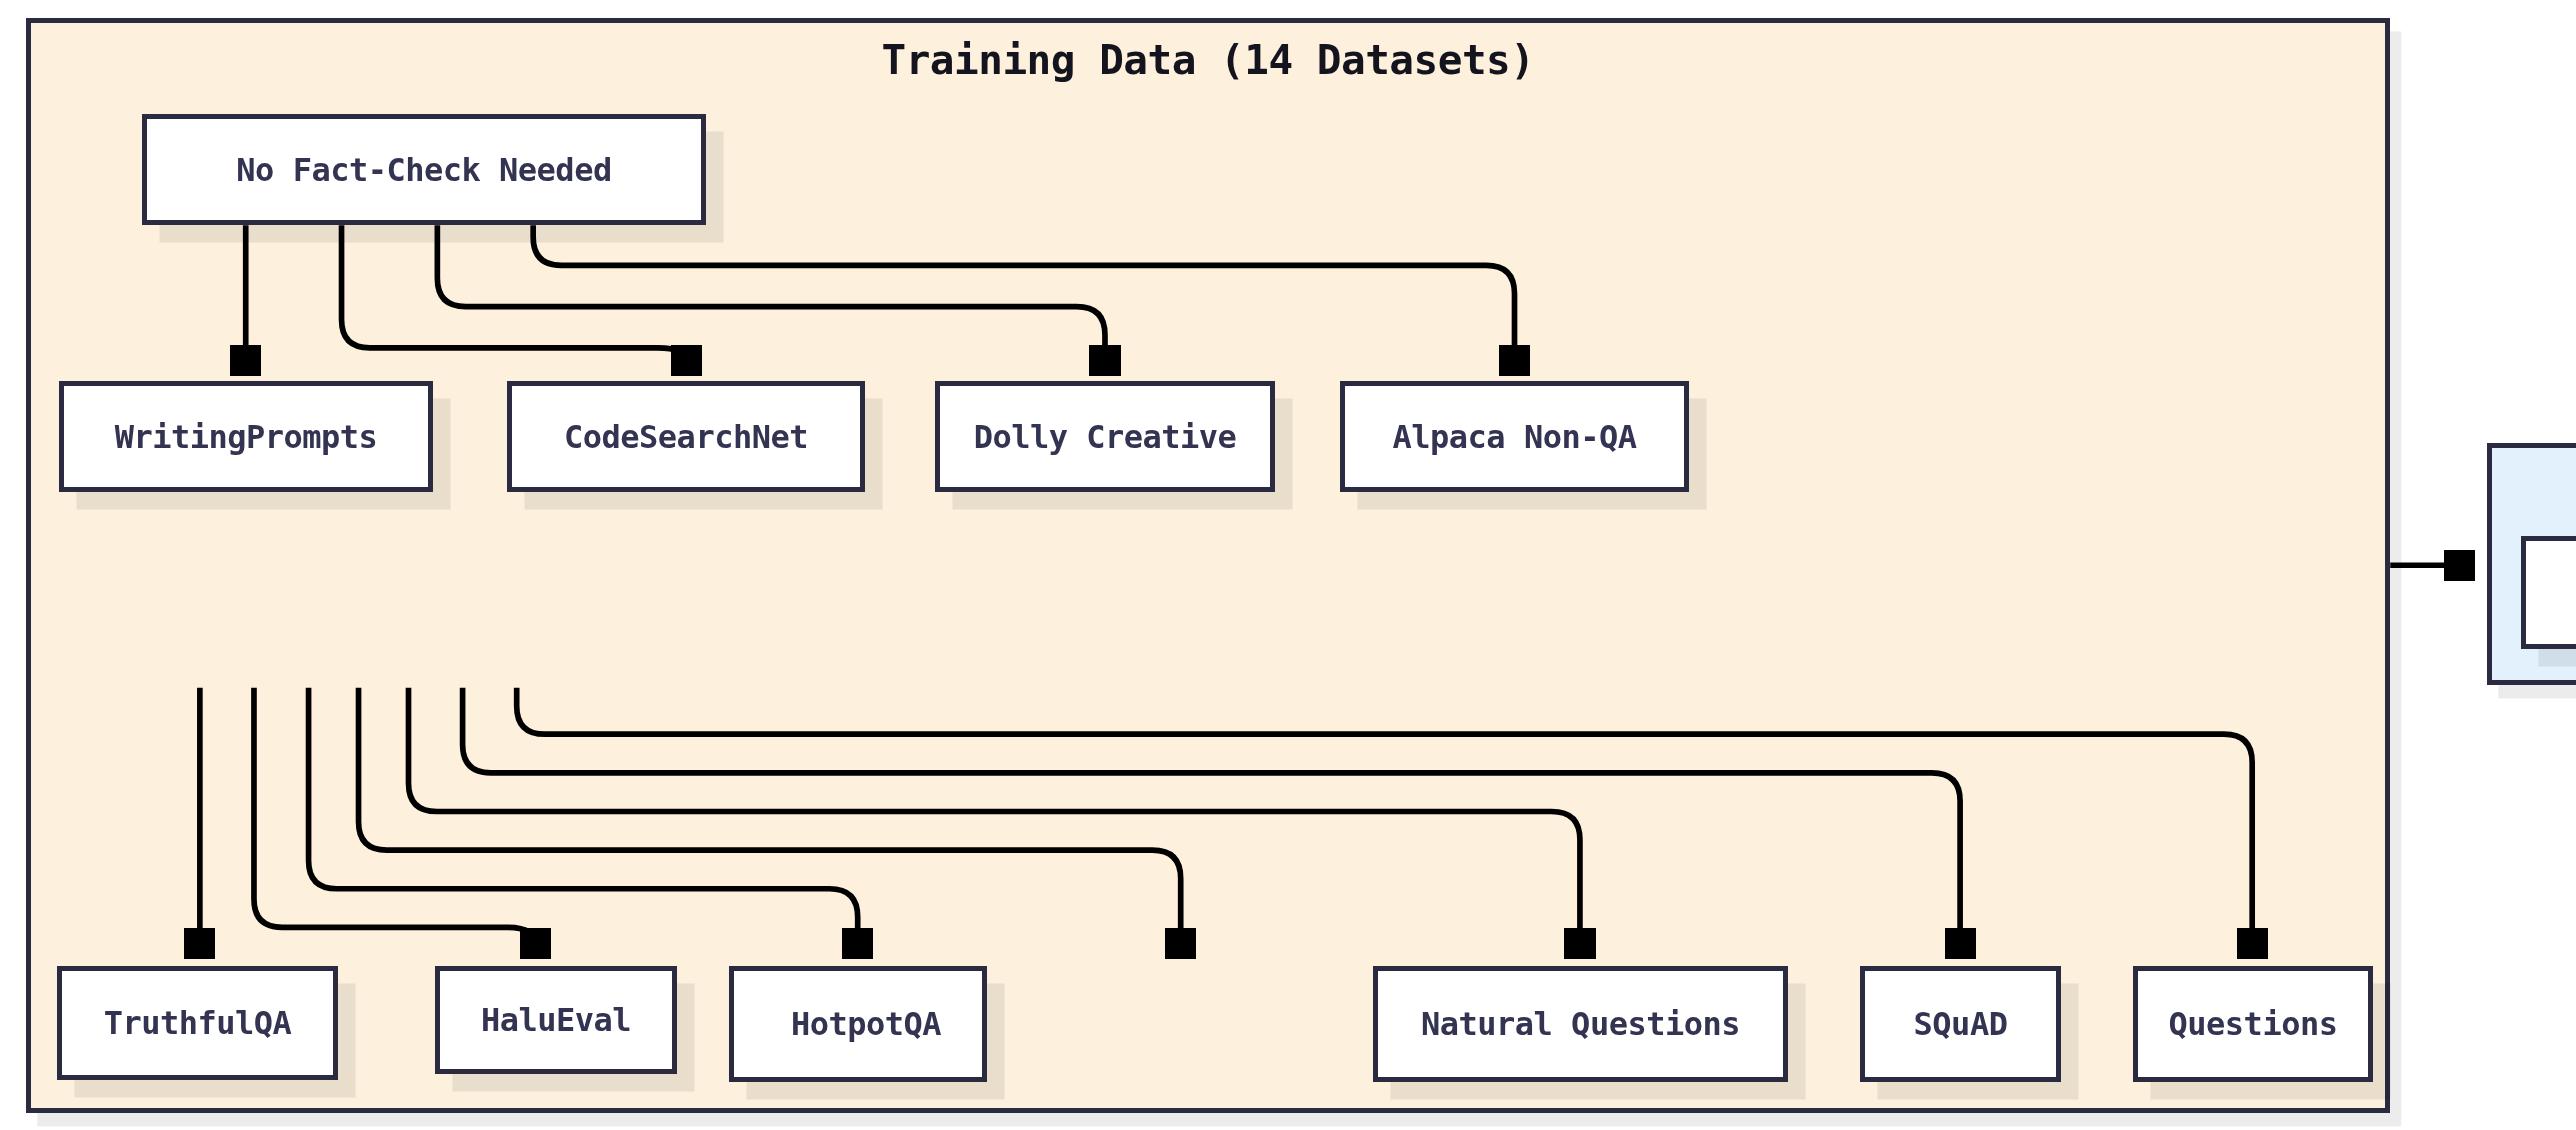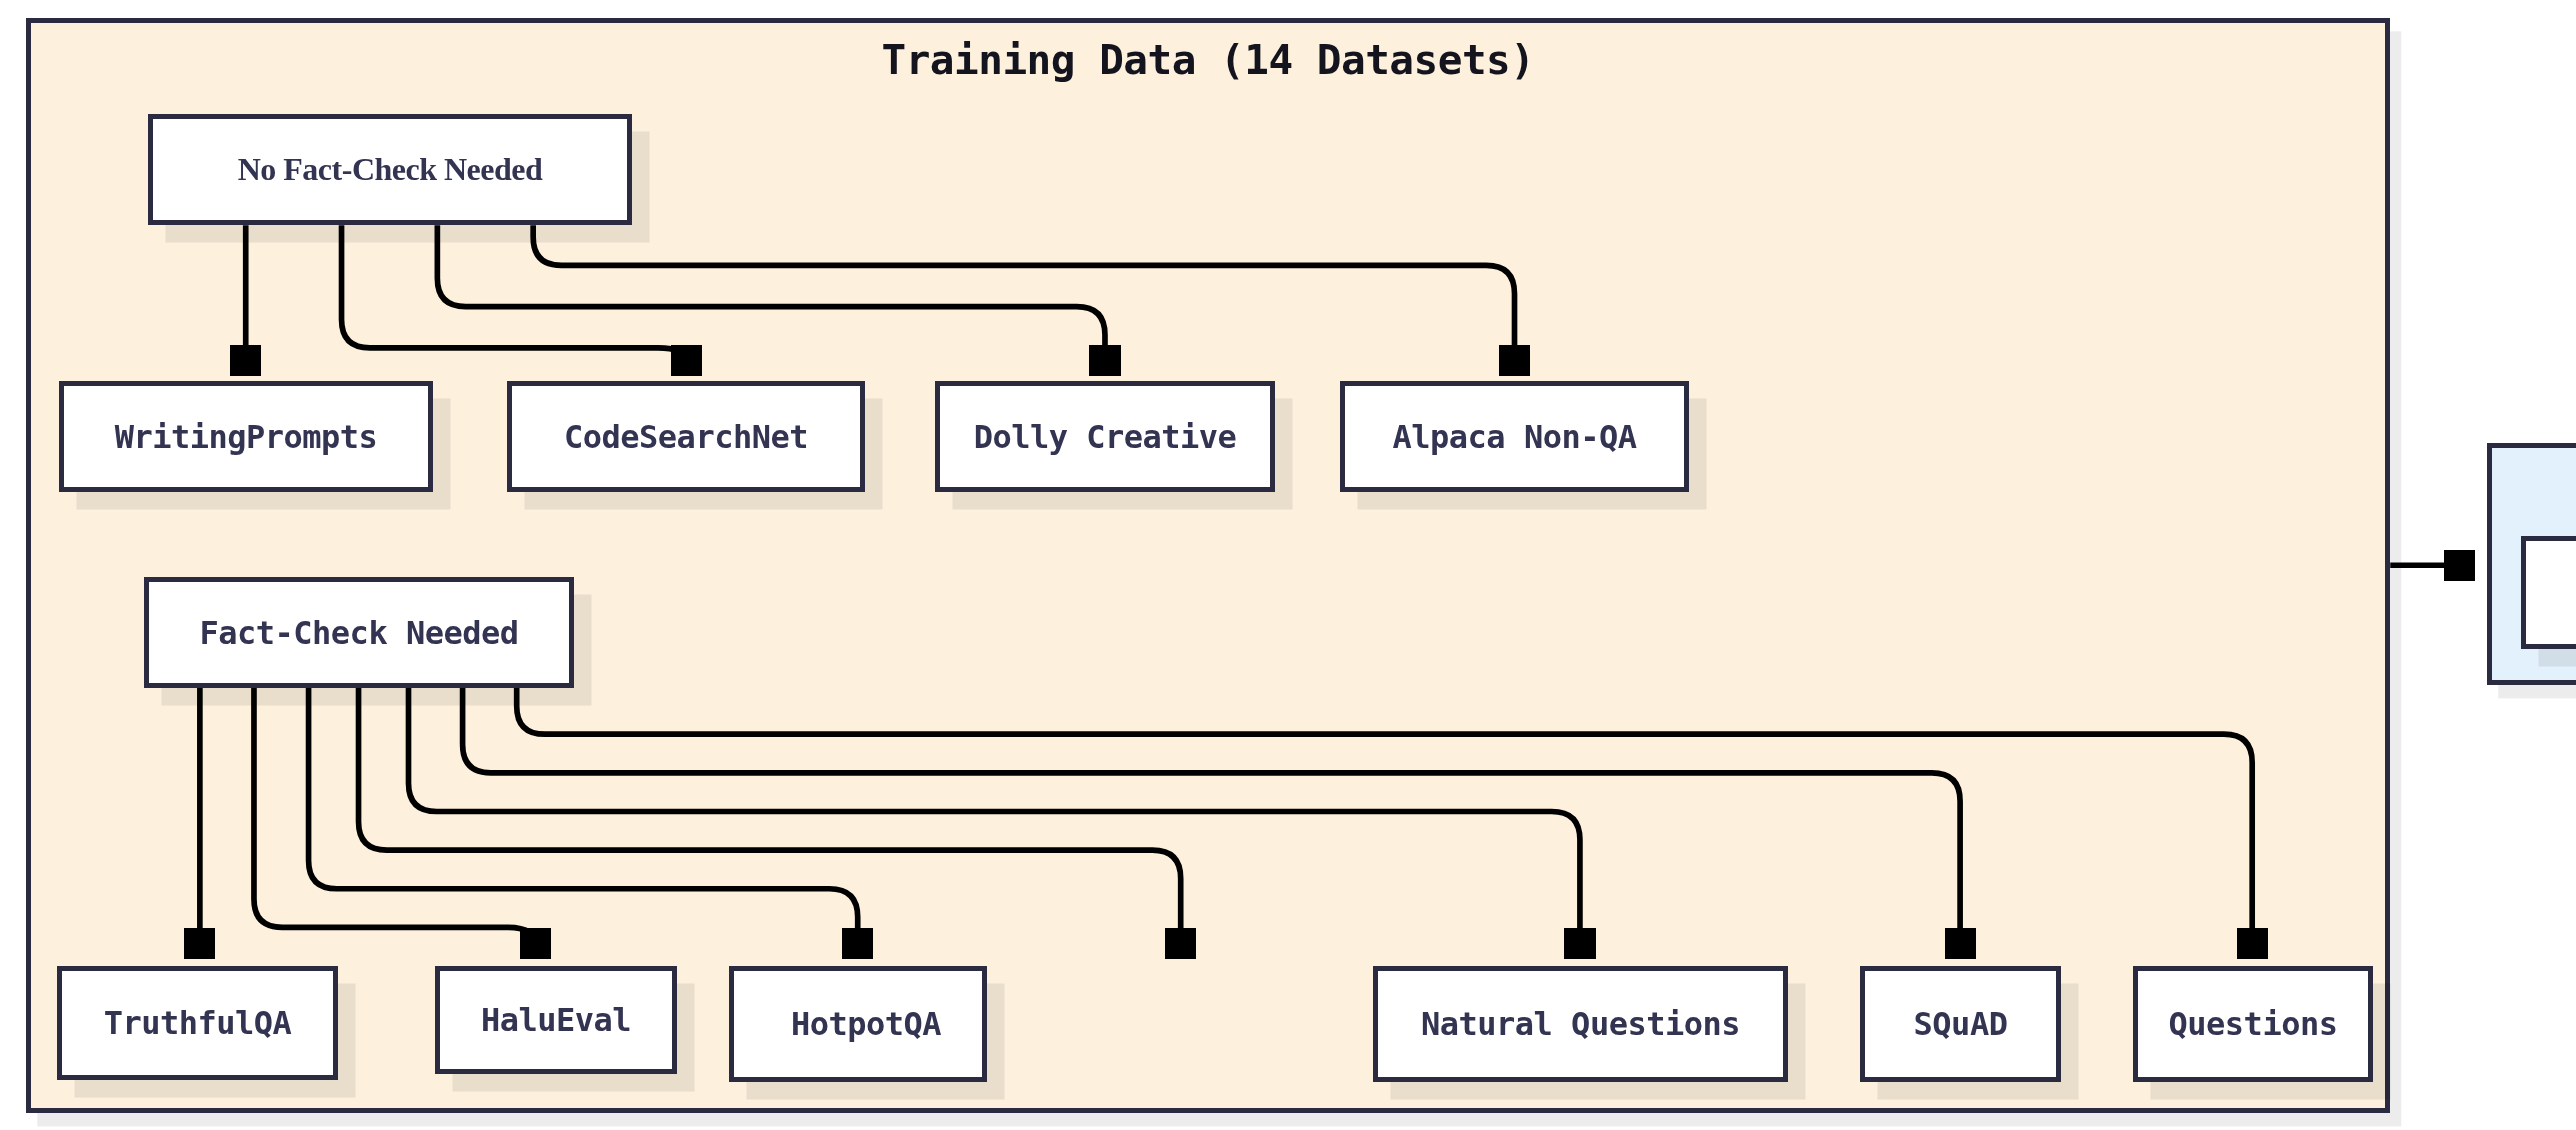--- a/index.html
+++ b/index.html
@@ -107,28 +107,27 @@
     <path marker-end="url(#arrow)" d="M 793 1335 L 793 1520 Q 793 1575 848 1575 L 3012 1575 Q 3067 1575 3067 1630 L 3067 1853"></path>
     <path marker-end="url(#arrow)" d="M 898 1335 L 898 1445 Q 898 1500 953 1500 L 3750 1500 Q 3805 1500 3805 1555 L 3805 1853"></path>
     <path marker-end="url(#arrow)" d="M 1003 1335 L 1003 1370 Q 1003 1425 1058 1425 L 4317 1425 Q 4372 1425 4372 1480 L 4372 1853"></path>
 
     <path marker-end="url(#arrow)" d="M 4640 1097 L 4795 1097"></path>
 
     <path marker-end="url(#arrow)" d="M 5672 1150 L 5785 1150"></path>
     <path marker-end="url(#arrow)" d="M 6458 1150 L 6572 1150"></path>
   </svg>
 
-  <div class="node" style="left:148px; top:114px; width:484px; height:111px;font-family:Liberation Serif, serif;">No Fact-Check Needed</div>
+  <div class="node" style="left:142px; top:114px; width:564px; height:111px;">No Fact-Check Needed</div>
 
   <div class="node" style="left:59px; top:381px; width:374px; height:111px;text-align:center;">WritingPrompts</div>
   <div class="node" style="left:507px; top:381px; width:358px; height:111px;">CodeSearchNet</div>
   <div class="node" style="left:935px; top:381px; width:340px; height:111px;">Dolly Creative</div>
   <div class="node" style="left:1340px; top:381px; width:349px; height:111px;">Alpaca Non-QA</div>
 
-  <div class="node" style="left:144px; top:577px; width:430px; height:111px;">Fact-Check Needed</div>
 
   <div class="node" style="left:57px; top:966px; width:281px; height:114px;">TruthfulQA</div>
   <div class="node" style="left:435px; top:966px; width:242px; height:108px;">HaluEval</div>
   <div class="node" style="left:729px; top:966px; width:258px; height:116px;padding-left:16px;">HotpotQA</div>
   <div class="node" style="left:1373px; top:966px; width:415px; height:116px;">Natural Questions</div>
   <div class="node" style="left:1860px; top:966px; width:201px; height:116px;">SQuAD</div>
   <div class="node" style="left:2133px; top:966px; width:240px; height:116px;">Questions</div>
 
   <div class="node" style="left:2521px; top:536px; width:401px; height:113px;">ModernBERT Base</div>
 

